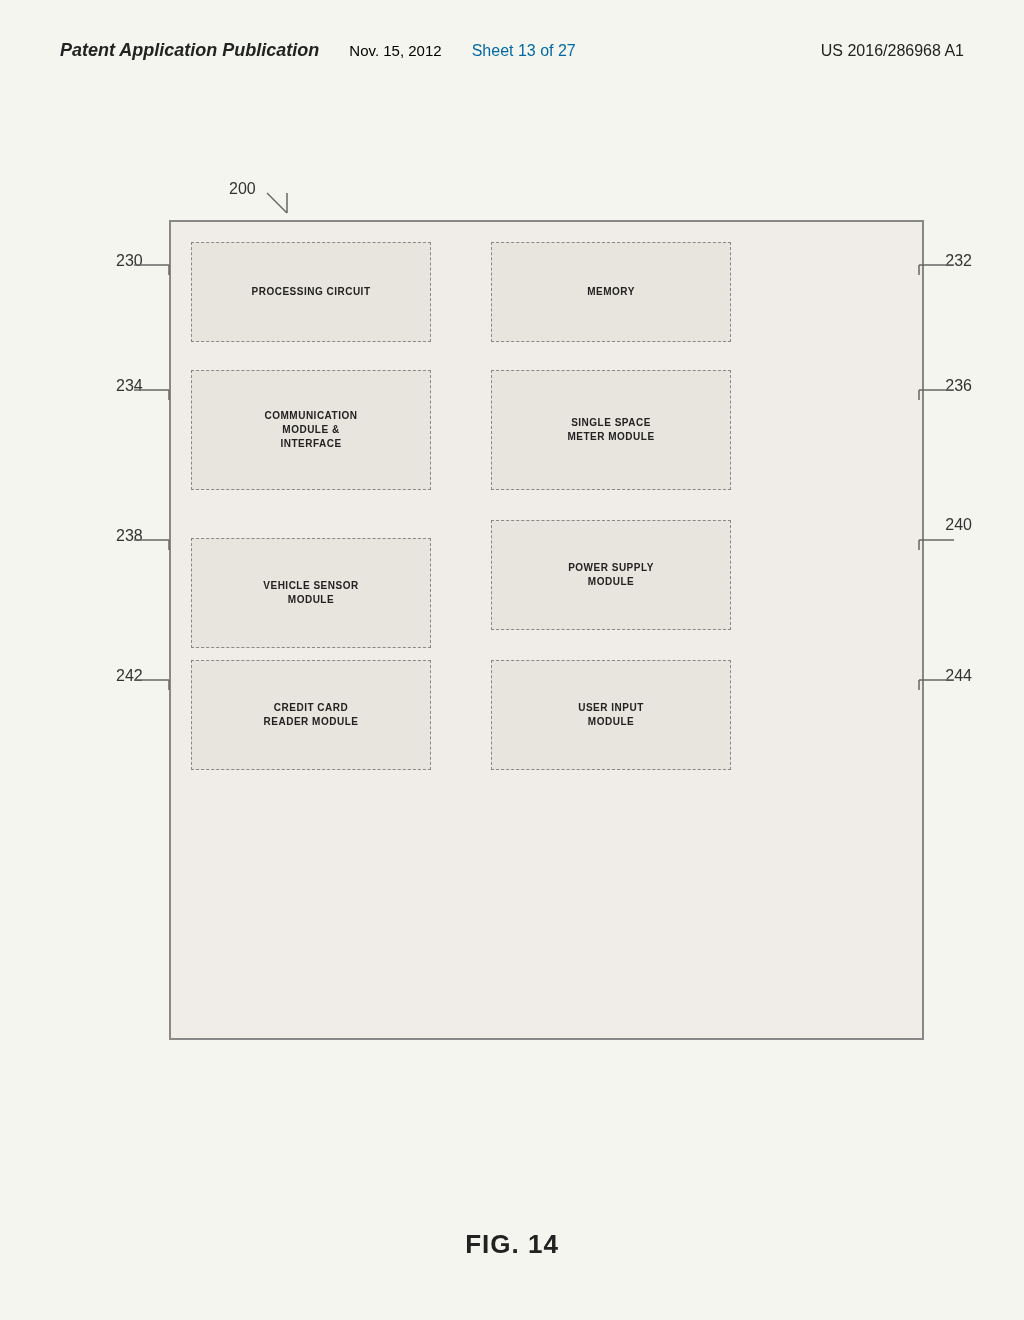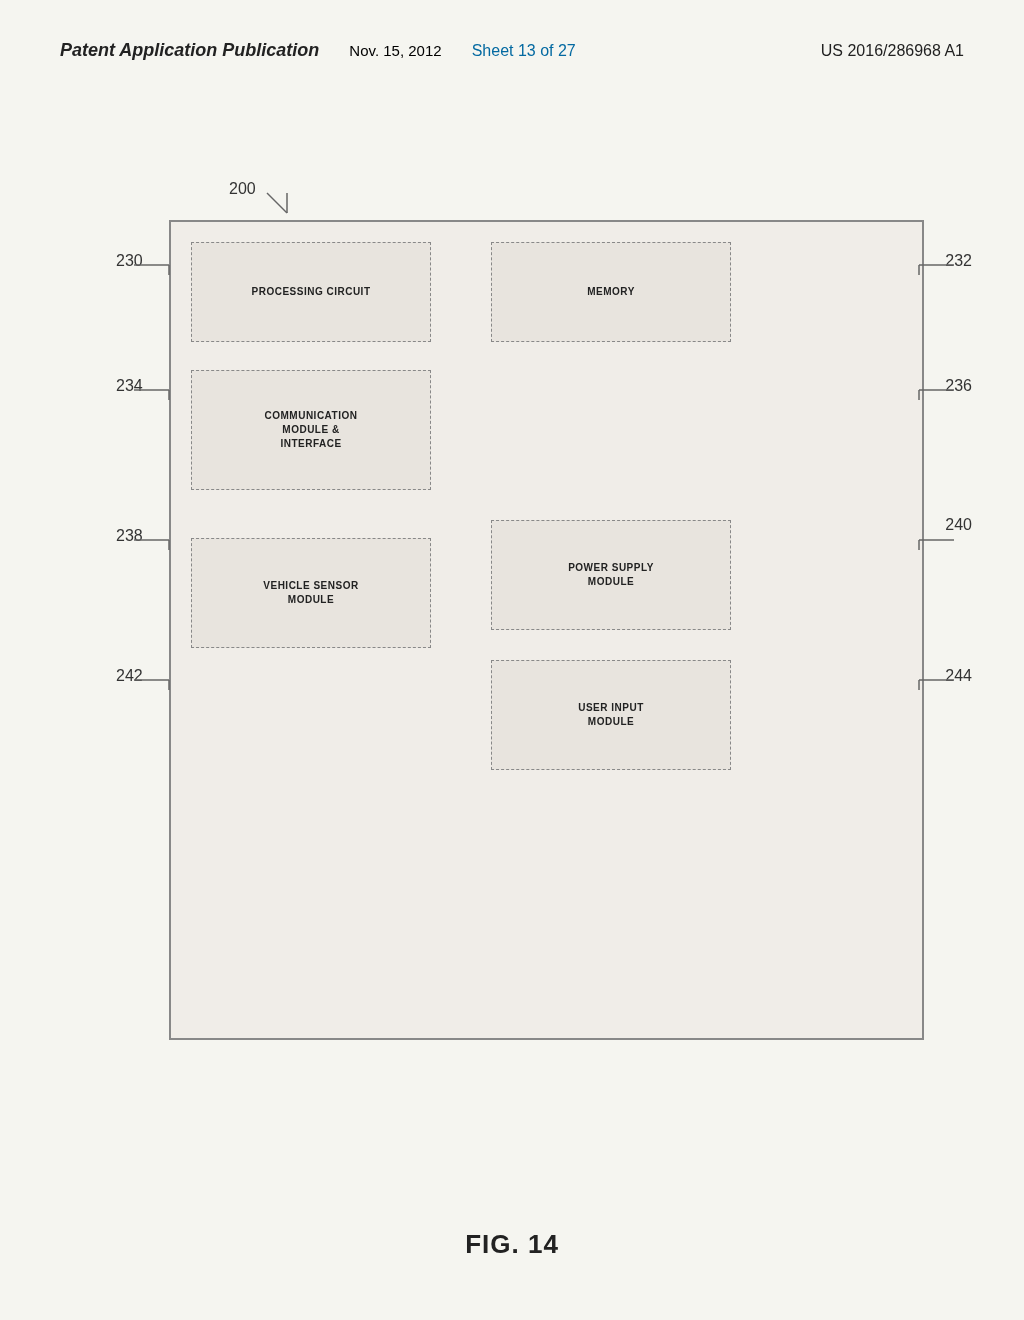--- a/index.html
+++ b/index.html
@@ -164,20 +164,23 @@
     <div class="ref-label row-label" style="top: 155px;">234</div>
     <svg style="position:absolute; top:163px; left:-42px;" width="50" height="20">
       <line x1="5" y1="5" x2="40" y2="5" stroke="#666" stroke-width="1.5"></line>
       <line x1="40" y1="5" x2="40" y2="15" stroke="#666" stroke-width="1.5"></line>
     </svg>
 
     <div class="module-box" style="top: 148px; left: 20px; width: 240px; height: 120px; text-align: center;">
       <span class="module-box-label">COMMUNICATION<br>MODULE &amp;<br>INTERFACE</span>
     </div>
 
+    <div class="module-box" style="top: 148px; left: 320px; width: 240px; height: 120px;">
+      <span class="module-box-label">SINGLE SPACE<br>METER MODULE</span>
+    </div>
 
     <div class="ref-label right-label" style="top: 155px;">236</div>
     <svg style="position:absolute; top:163px; right:-42px;" width="50" height="20">
       <line x1="5" y1="5" x2="40" y2="5" stroke="#666" stroke-width="1.5"></line>
       <line x1="5" y1="5" x2="5" y2="15" stroke="#666" stroke-width="1.5"></line>
     </svg>
 
     <div class="ref-label row-label" style="top: 305px;">238</div>
     <svg style="position:absolute; top:313px; left:-42px;" width="50" height="20">
       <line x1="5" y1="5" x2="40" y2="5" stroke="#666" stroke-width="1.5"></line>
@@ -197,20 +200,23 @@
       <line x1="5" y1="5" x2="40" y2="5" stroke="#666" stroke-width="1.5"></line>
       <line x1="5" y1="5" x2="5" y2="15" stroke="#666" stroke-width="1.5"></line>
     </svg>
 
     <div class="ref-label row-label" style="top: 445px;">242</div>
     <svg style="position:absolute; top:453px; left:-42px;" width="50" height="20">
       <line x1="5" y1="5" x2="40" y2="5" stroke="#666" stroke-width="1.5"></line>
       <line x1="40" y1="5" x2="40" y2="15" stroke="#666" stroke-width="1.5"></line>
     </svg>
 
+    <div class="module-box" style="top: 438px; left: 20px; width: 240px; height: 110px;">
+      <span class="module-box-label">CREDIT CARD<br>READER MODULE</span>
+    </div>
 
     <div class="module-box" style="top: 438px; left: 320px; width: 240px; height: 110px;">
       <span class="module-box-label">USER INPUT<br>MODULE</span>
     </div>
 
     <div class="ref-label right-label" style="top: 445px;">244</div>
     <svg style="position:absolute; top:453px; right:-42px;" width="50" height="20">
       <line x1="5" y1="5" x2="40" y2="5" stroke="#666" stroke-width="1.5"></line>
       <line x1="5" y1="5" x2="5" y2="15" stroke="#666" stroke-width="1.5"></line>
     </svg>

